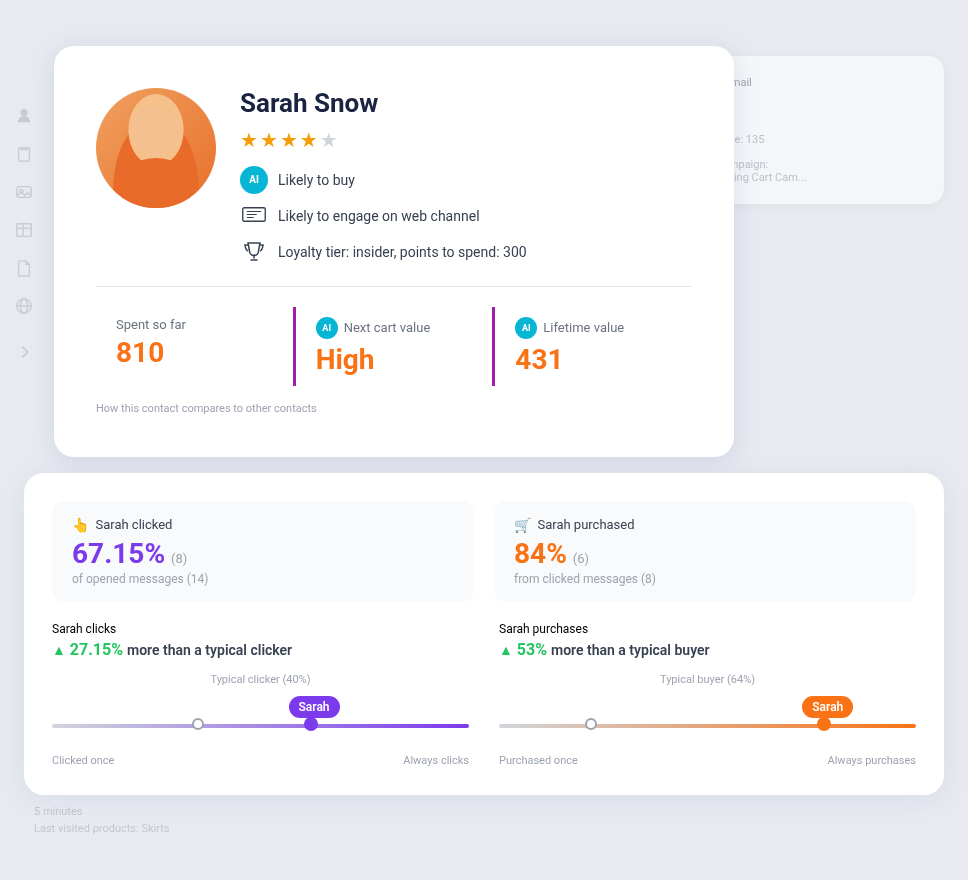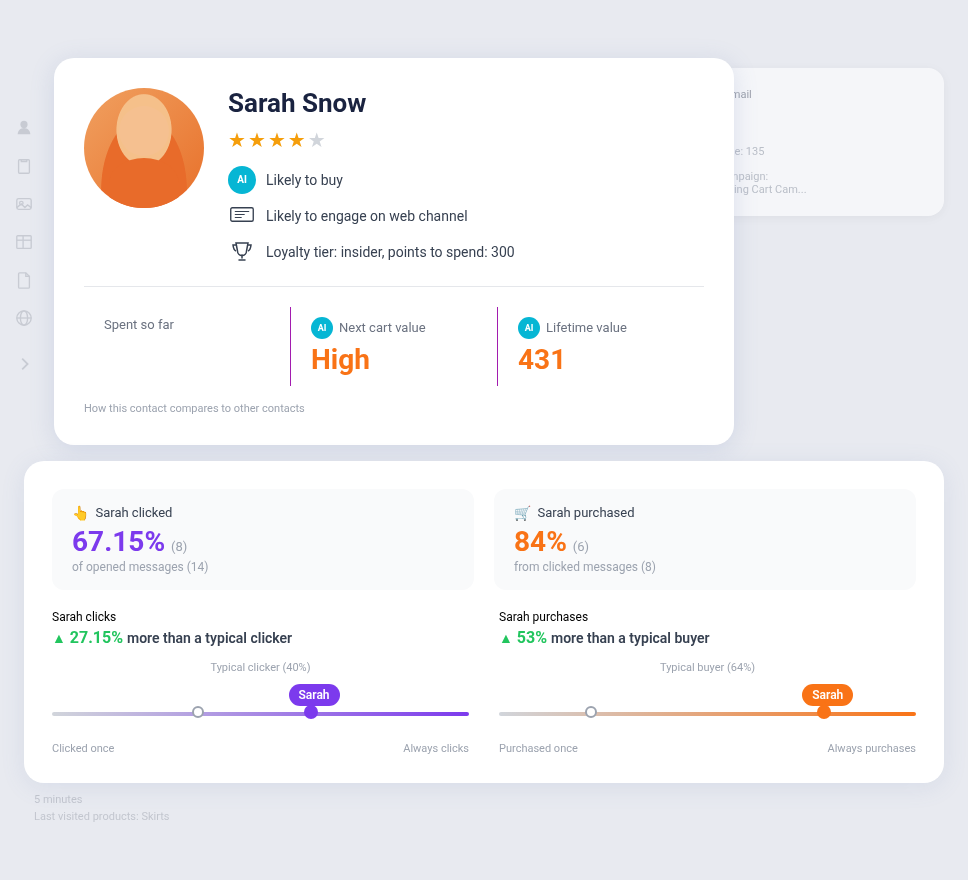--- a/index.html
+++ b/index.html
@@ -33,21 +33,21 @@
       width: 20px;
       height: 20px;
       color: #6b7280;
       display: flex; align-items: center; justify-content: center;
     }
 
     
     .profile-card {
       background: white;
       border-radius: 20px;
-      padding: 30px;
+      padding: 42px;
       box-shadow: 0 4px 24px rgba(100,120,180,0.18);
       width: 680px;
       margin-left: 30px;
       position: relative;
       z-index: 2;
     }
 
     .profile-header {
       display: flex;
       gap: 24px;
@@ -145,21 +145,21 @@
 
     
     .stats-row {
       display: flex;
       gap: 0;
     }
 
     .stat-item {
       flex: 1;
       padding: 10px 20px;
-      border-right: 1px solid #a21caf;
+      border-right: 3px solid #a21caf;
     }
     .stat-item:last-child { border-right: none; }
 
     .stat-label {
       font-size: 13px;
       color: #6b7280;
       margin-bottom: 4px;
       display: flex; align-items: center; gap: 6px;
     }
 
@@ -431,20 +431,21 @@
           </div>
         </div>
       </div>
     </div>
 
     <hr class="divider">
 
     <div class="stats-row">
       <div class="stat-item">
         <div class="stat-label">Spent so far</div>
+        <div class="stat-value">810</div>
       </div>
       <div class="stat-item">
         <div class="stat-label">
           <span class="ai-badge" style="width:22px;height:22px;font-size:9px;">AI</span>
           <span>Next cart value</span>
         </div>
         <div class="stat-value">High</div>
       </div>
       <div class="stat-item">
         <div class="stat-label">

